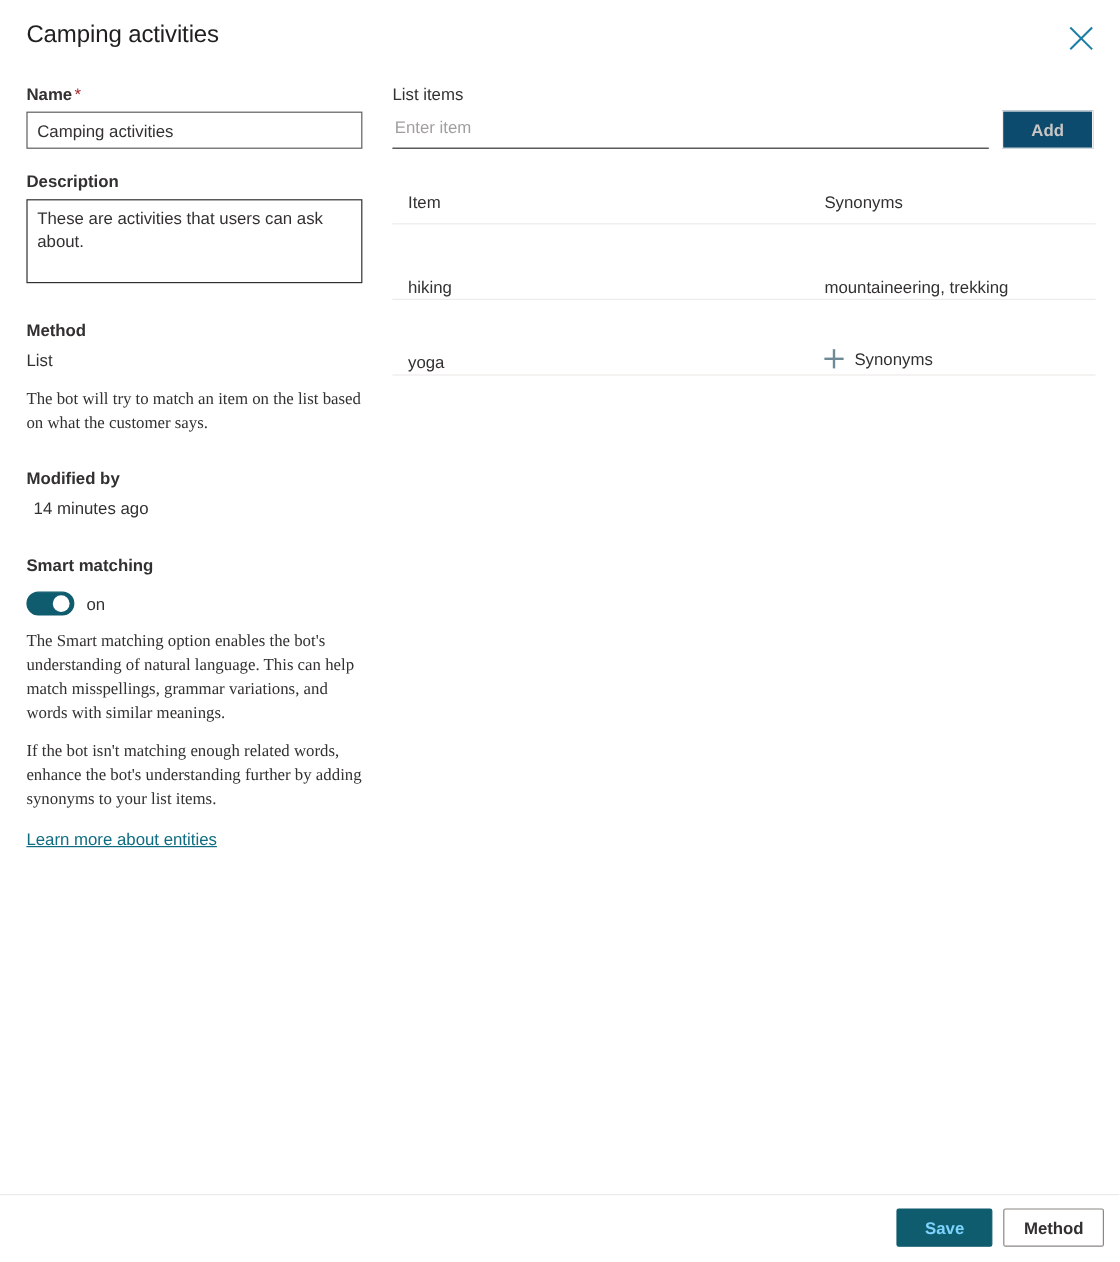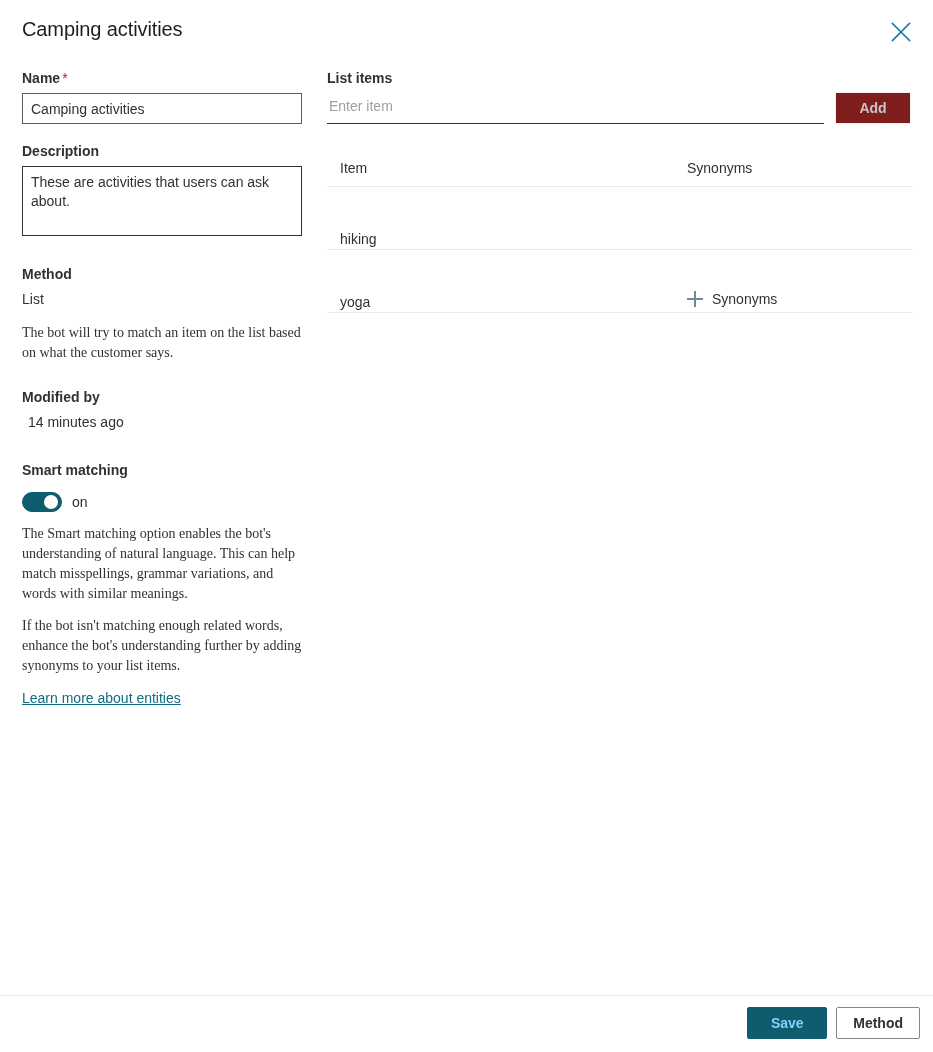--- a/index.html
+++ b/index.html
@@ -163,21 +163,21 @@
 
   
   .right-col {
     position: absolute;
     left: 327px;
     top: 68px;
     width: 587px;
   }
   .listitems-label {
     font-size: 14px;
-    font-weight: 700;
+    font-weight: 400;
     color: #323130;
     line-height: 20px;
     margin: 0 0 4px 0;
   }
   .add-row {
     display: flex;
     align-items: flex-end;
     gap: 0;
   }
   .underline-input {
@@ -191,21 +191,21 @@
     color: #323130;
     padding: 0 2px 4px 2px;
     outline: none;
     border-radius: 0;
   }
   .underline-input::placeholder { color: #a19f9d; }
   .add-btn {
     margin-left: 11px;
     width: 76px;
     height: 32px;
-    background: #7f1d1d;
+    background: #0c4a6e;
     border: 1px solid #f3f2f1;
     color: #c8c6c4;
     font-family: "Liberation Sans", sans-serif;
     font-size: 14px;
     font-weight: 600;
     cursor: default;
     border-radius: 0;
   }
 
   .table {
@@ -364,20 +364,21 @@
   </div>
 
   <div class="table">
     <div class="t-head">
       <div class="col-item th">Item</div>
       <div class="col-syn th">Synonyms</div>
     </div>
 
     <div class="t-row">
       <div class="col-item td">hiking</div>
+      <div class="col-syn td">mountaineering, trekking</div>
     </div>
 
     <div class="t-row">
       <div class="col-item td">yoga</div>
       <div class="col-syn td">
         <span class="syn-add">
           <span class="plus-icon"></span>
           <span>Synonyms</span>
         </span>
       </div>

